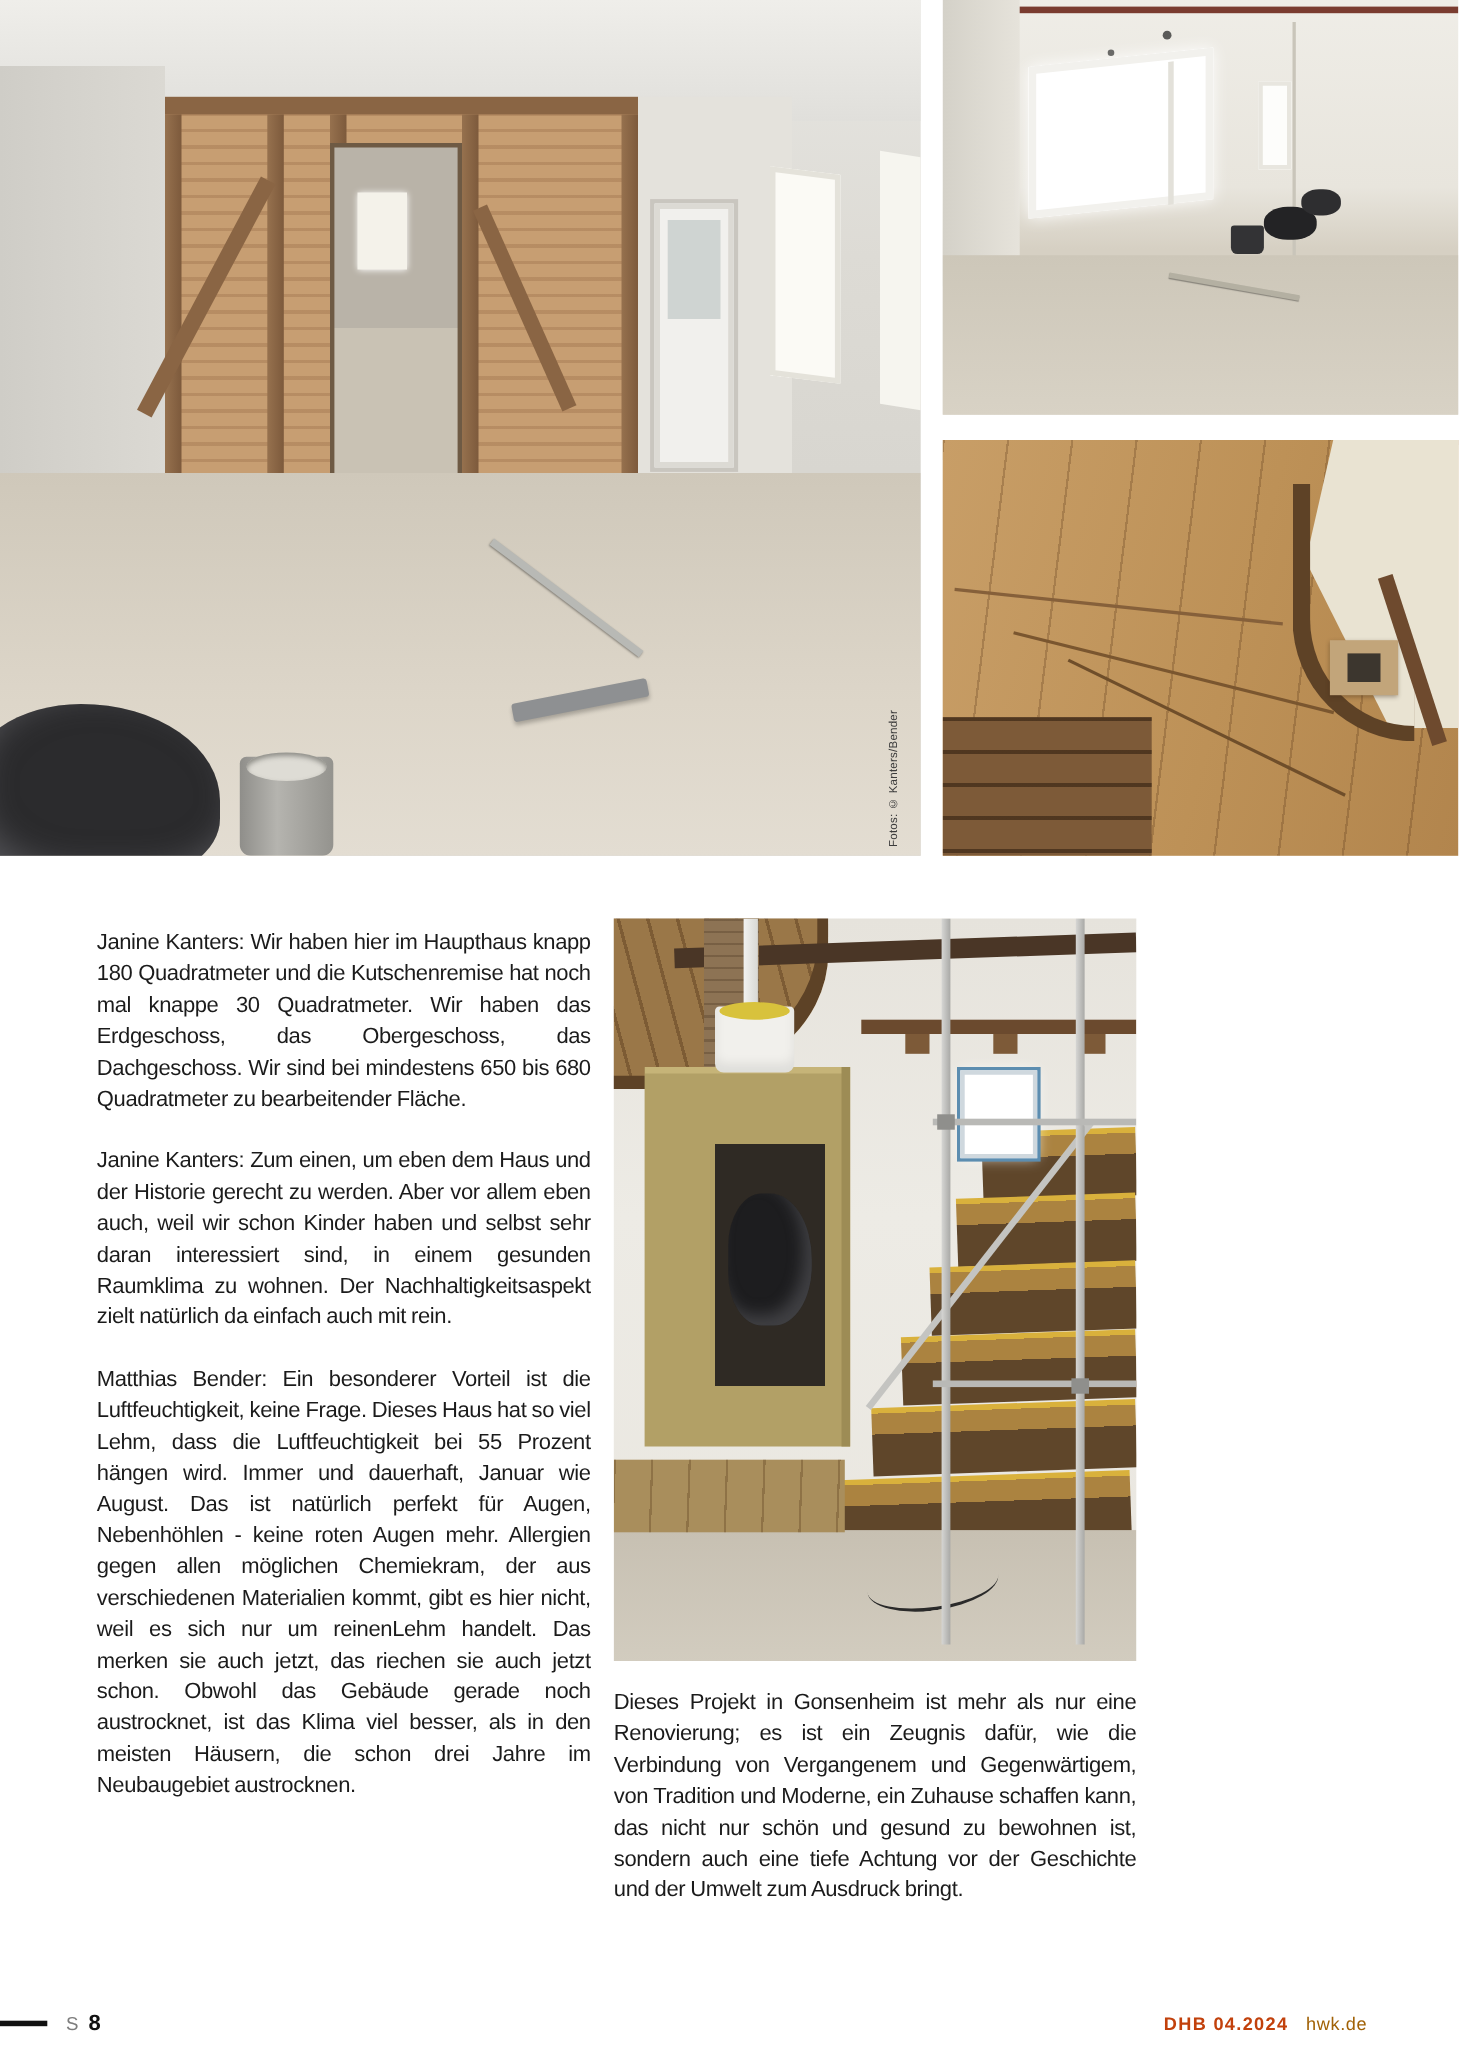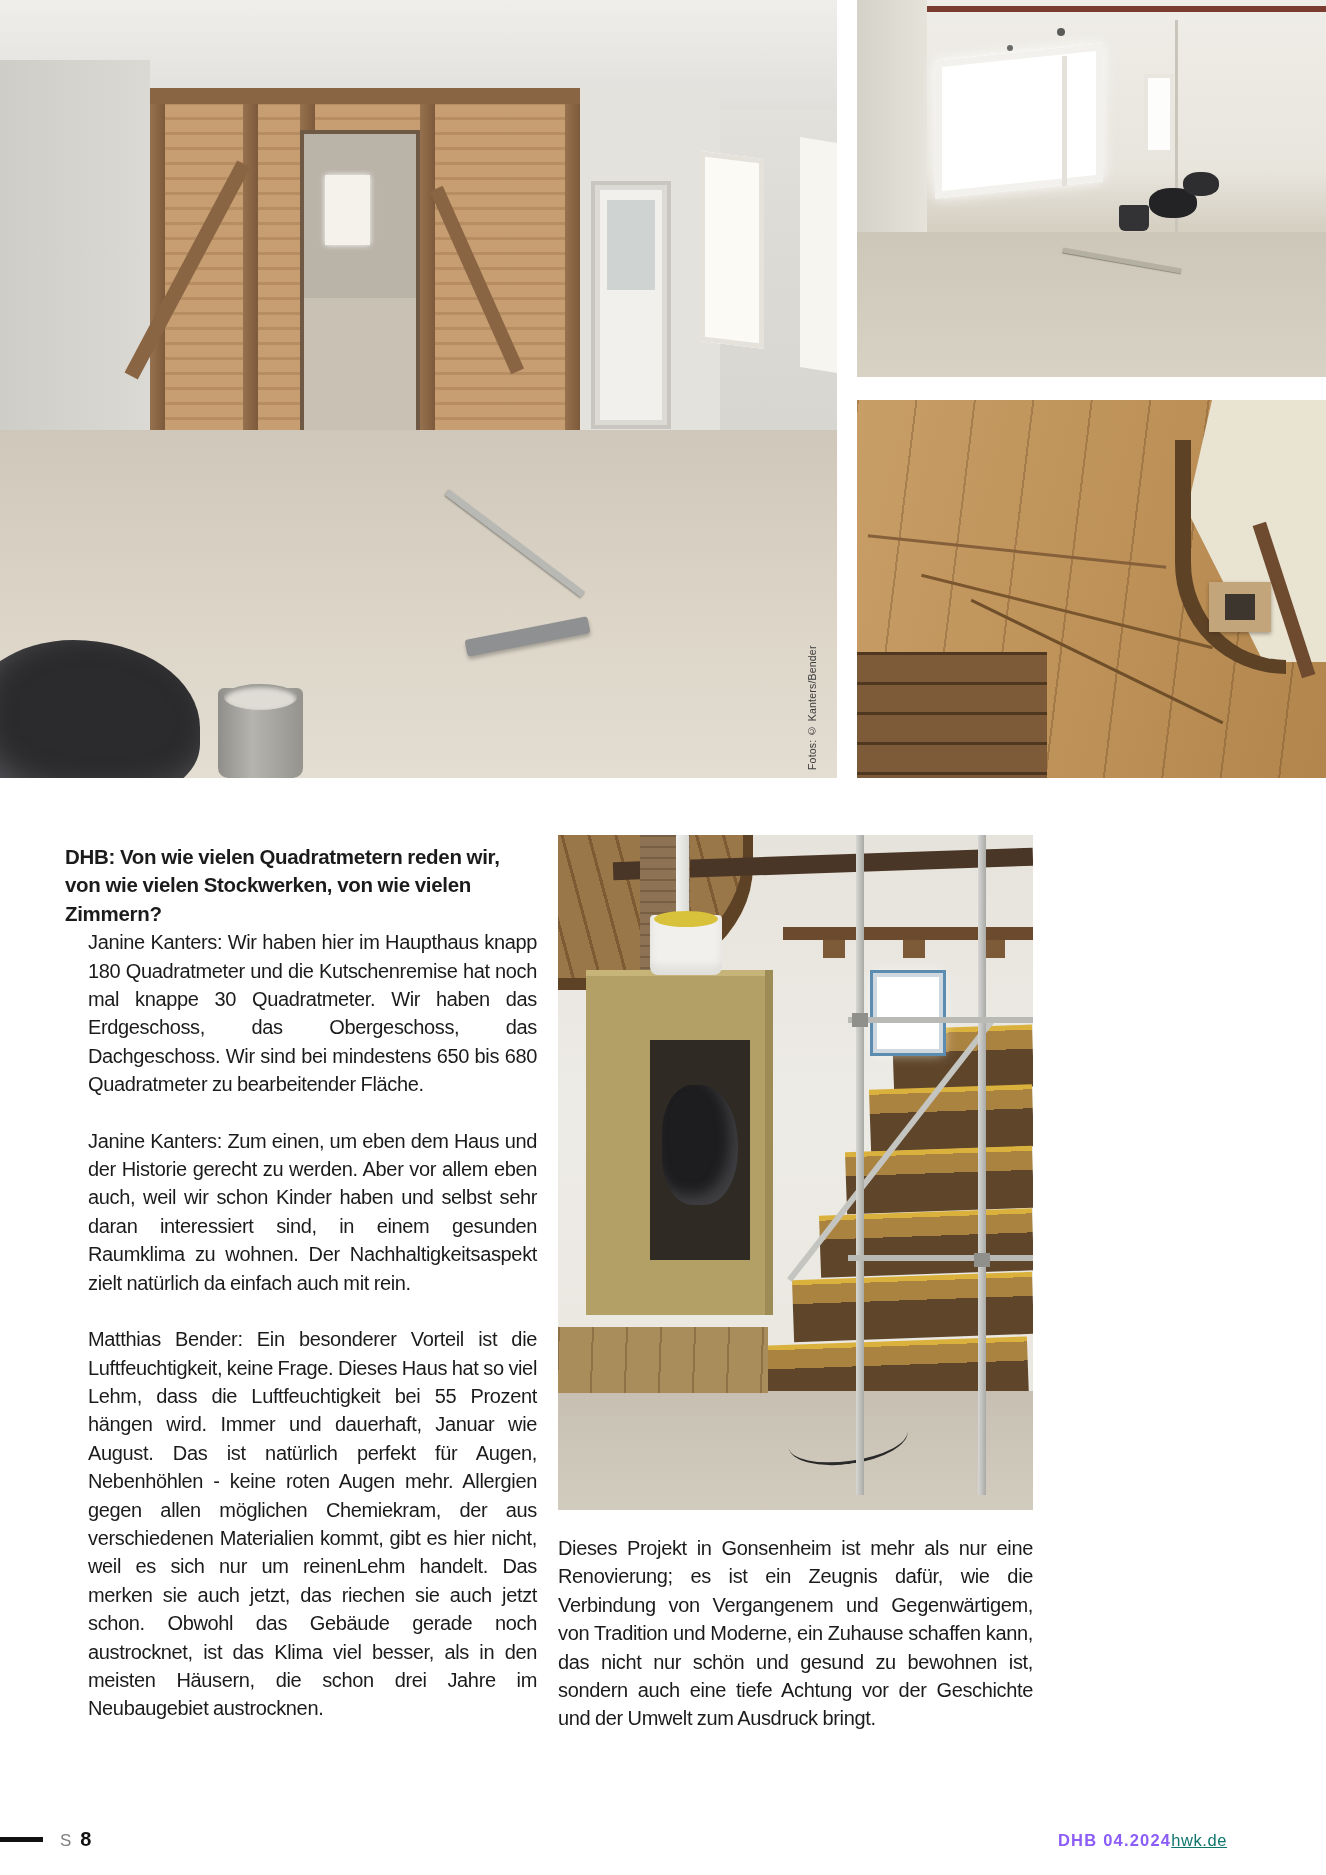--- a/index.html
+++ b/index.html
@@ -120,22 +120,22 @@
   .captions{position:absolute;left:1055px;top:832px;width:240px;
       font-size:14.5px;line-height:20px;font-weight:bold;letter-spacing:-.2px;}
   .captions p{margin:0 0 10px 0;}
 
   
   .footer-bar{position:absolute;left:0;top:1837px;width:43px;height:5px;background:#111;}
   .footer-left{position:absolute;left:60px;top:1828px;font-size:18px;}
   .footer-left .s{color:#7d7d7d;font-size:17px;letter-spacing:1px;}
   .footer-left .num{color:#111;font-weight:bold;font-size:20px;margin-left:8px;}
   .footer-right{position:absolute;left:1058px;top:1831px;font-size:16.5px;}
-  .footer-right .issue{font-weight:bold;color:#8b5cf6;letter-spacing:1.2px;text-align:center;}
-  .footer-right .site{color:#0f766e;letter-spacing:.6px;text-decoration:underline;}
+  .footer-right .issue{font-weight:bold;color:#c2410c;letter-spacing:1.2px;text-align:center;}
+  .footer-right .site{color:#a16207;margin-left:16px;letter-spacing:.6px;}
 </style>
 </head>
 <body>
 
 <div class="page">
 
   <div class="photo ph1">
     <div class="abs ph1-ceiling"></div>
     <div class="abs ph1-backwall"></div>
     <div class="abs ph1-leftwall"></div>
@@ -220,21 +220,20 @@
     <div class="abs ph4-polediag"></div>
     <div class="abs ph4-polev1"></div>
     <div class="abs ph4-polev2"></div>
     <div class="abs ph4-poleh1"></div>
     <div class="abs ph4-poleh2"></div>
     <div class="abs ph4-coupler1"></div>
     <div class="abs ph4-coupler2"></div>
   </div>
 
   <div class="col-left">
-    <h3>DHB: Von wie vielen Quadratmetern reden wir, von wie vielen Stockwerken, von wie vielen Zimmern?</h3>
     <p>Janine Kanters: Wir haben hier im Haupthaus knapp 180 Quadratmeter und die Kutschenremise hat noch mal knappe 30 Quadratmeter. Wir haben das Erdgeschoss, das Obergeschoss, das Dachgeschoss. Wir sind bei mindestens 650 bis 680 Quadratmeter zu bearbeitender Fläche.</p>
     <div class="sp"></div>
     <p>Janine Kanters: Zum einen, um eben dem Haus und der Historie gerecht zu werden. Aber vor allem eben auch, weil wir schon Kinder haben und selbst sehr daran interessiert sind, in einem gesunden Raumklima zu wohnen. Der Nachhaltigkeitsaspekt zielt natürlich da einfach auch mit rein.</p>
     <div class="sp"></div>
     <p>Matthias Bender: Ein besonderer Vorteil ist die Luftfeuchtigkeit, keine Frage. Dieses Haus hat so viel Lehm, dass die Luftfeuchtigkeit bei 55 Prozent hängen wird. Immer und dauerhaft, Januar wie August. Das ist natürlich perfekt für Augen, Nebenhöhlen - keine roten Augen mehr. Allergien gegen allen möglichen Chemiekram, der aus verschiedenen Materialien kommt, gibt es hier nicht, weil es sich nur um reinenLehm handelt. Das merken sie auch jetzt, das riechen sie auch jetzt schon. Obwohl das Gebäude gerade noch austrocknet, ist das Klima viel besser, als in den meisten Häusern, die schon drei Jahre im Neubaugebiet austrocknen.</p>
   </div>
 
   <div class="col-mid">
     <p>Dieses Projekt in Gonsenheim ist mehr als nur eine Renovierung; es ist ein Zeugnis dafür, wie die Verbindung von Vergangenem und Gegenwärtigem, von Tradition und Moderne, ein Zuhause schaffen kann, das nicht nur schön und gesund zu bewohnen ist, sondern auch eine tiefe Achtung vor der Geschichte und der Umwelt zum Ausdruck bringt.</p>
   </div>

